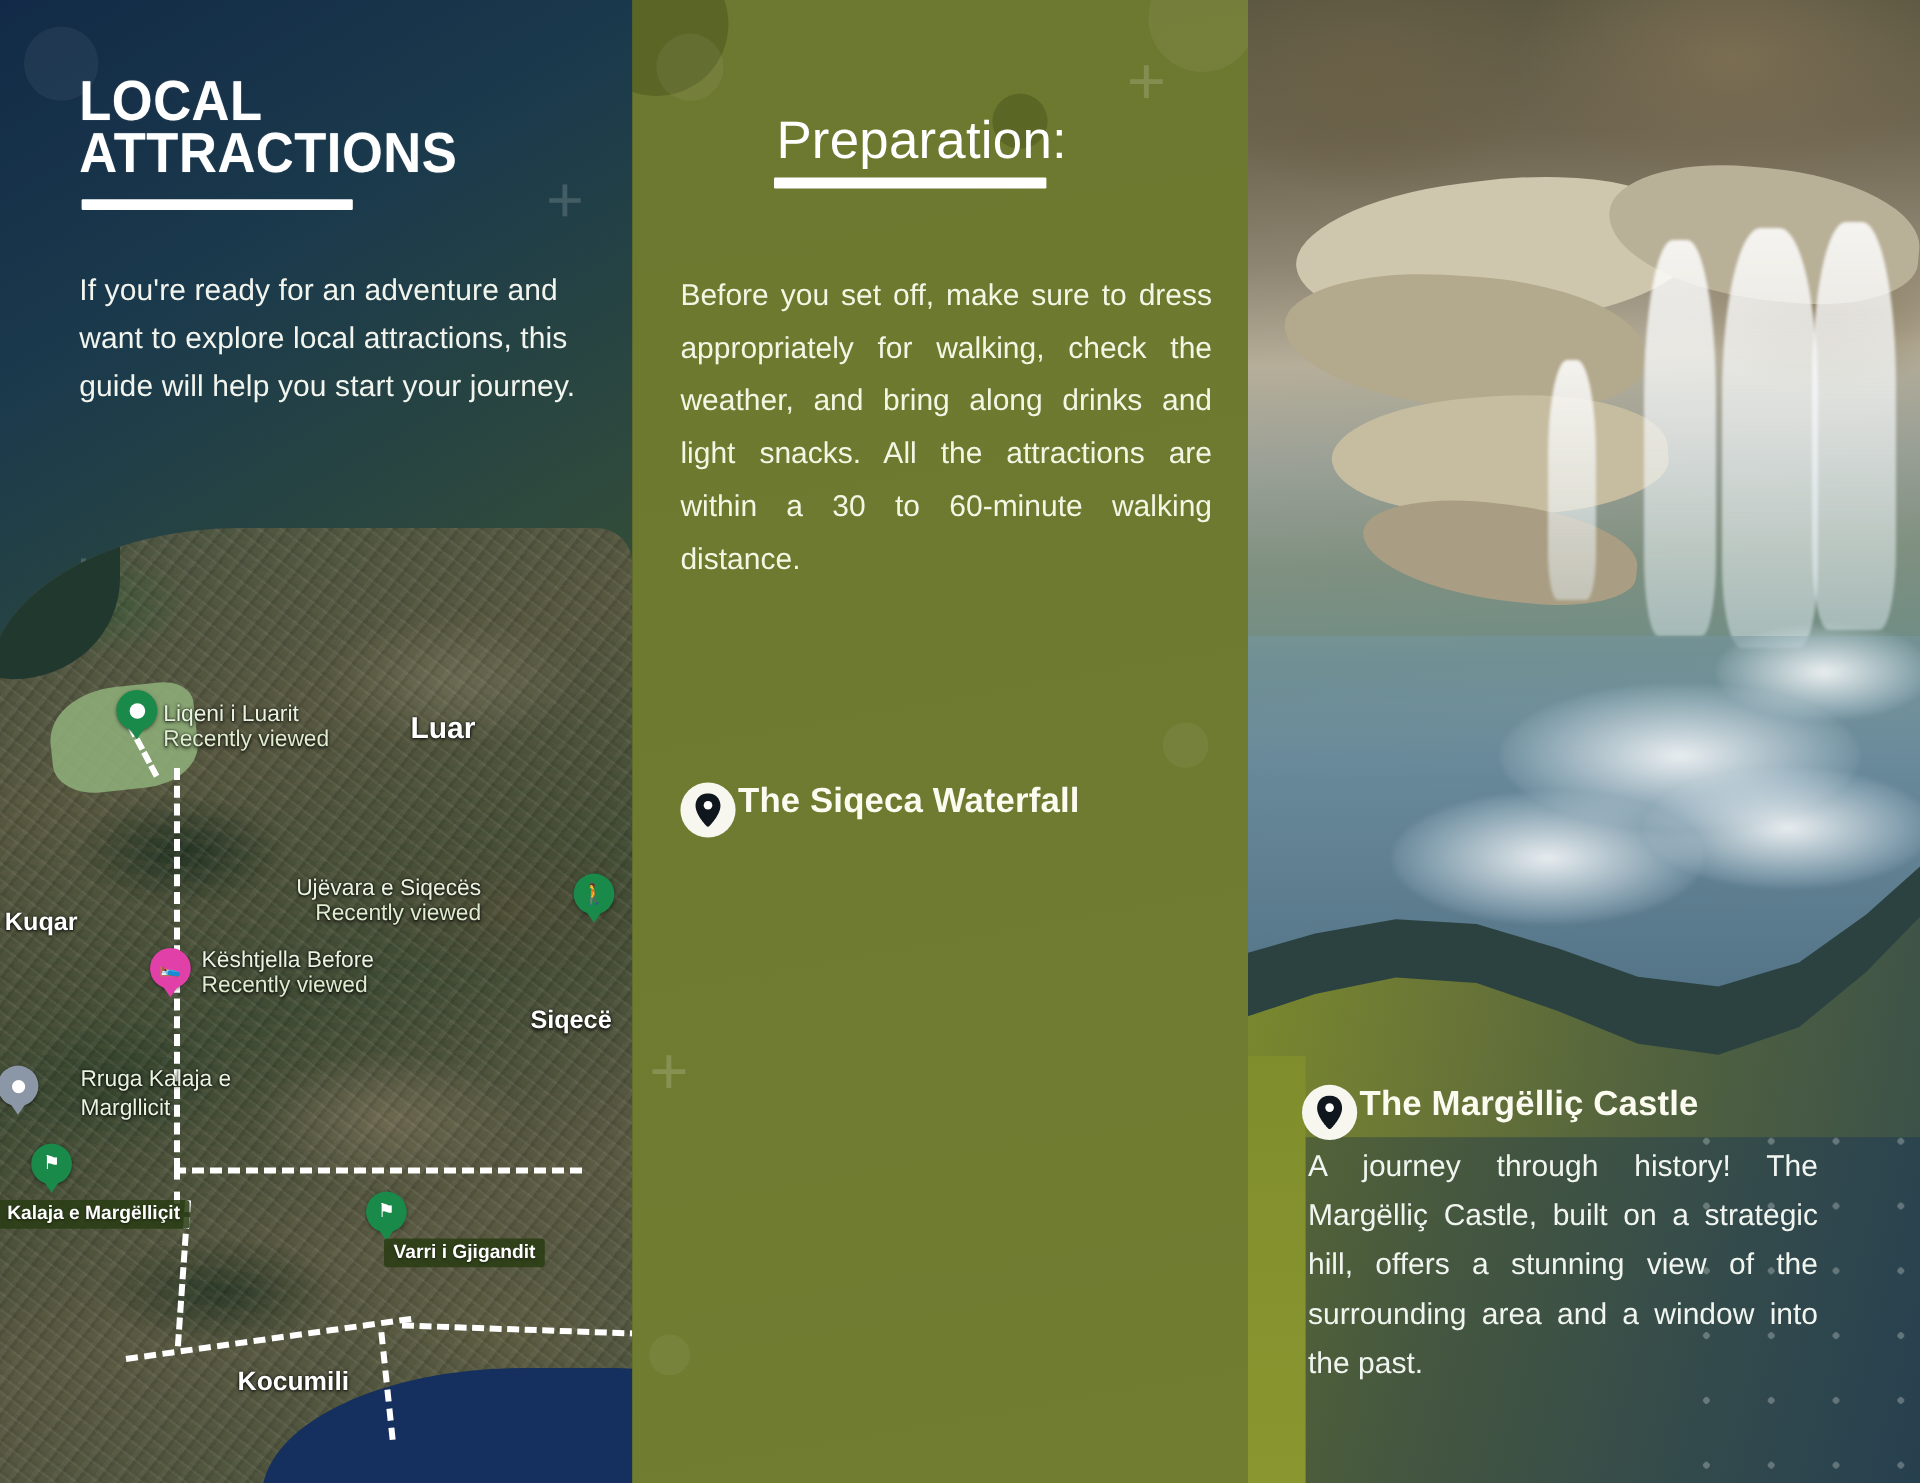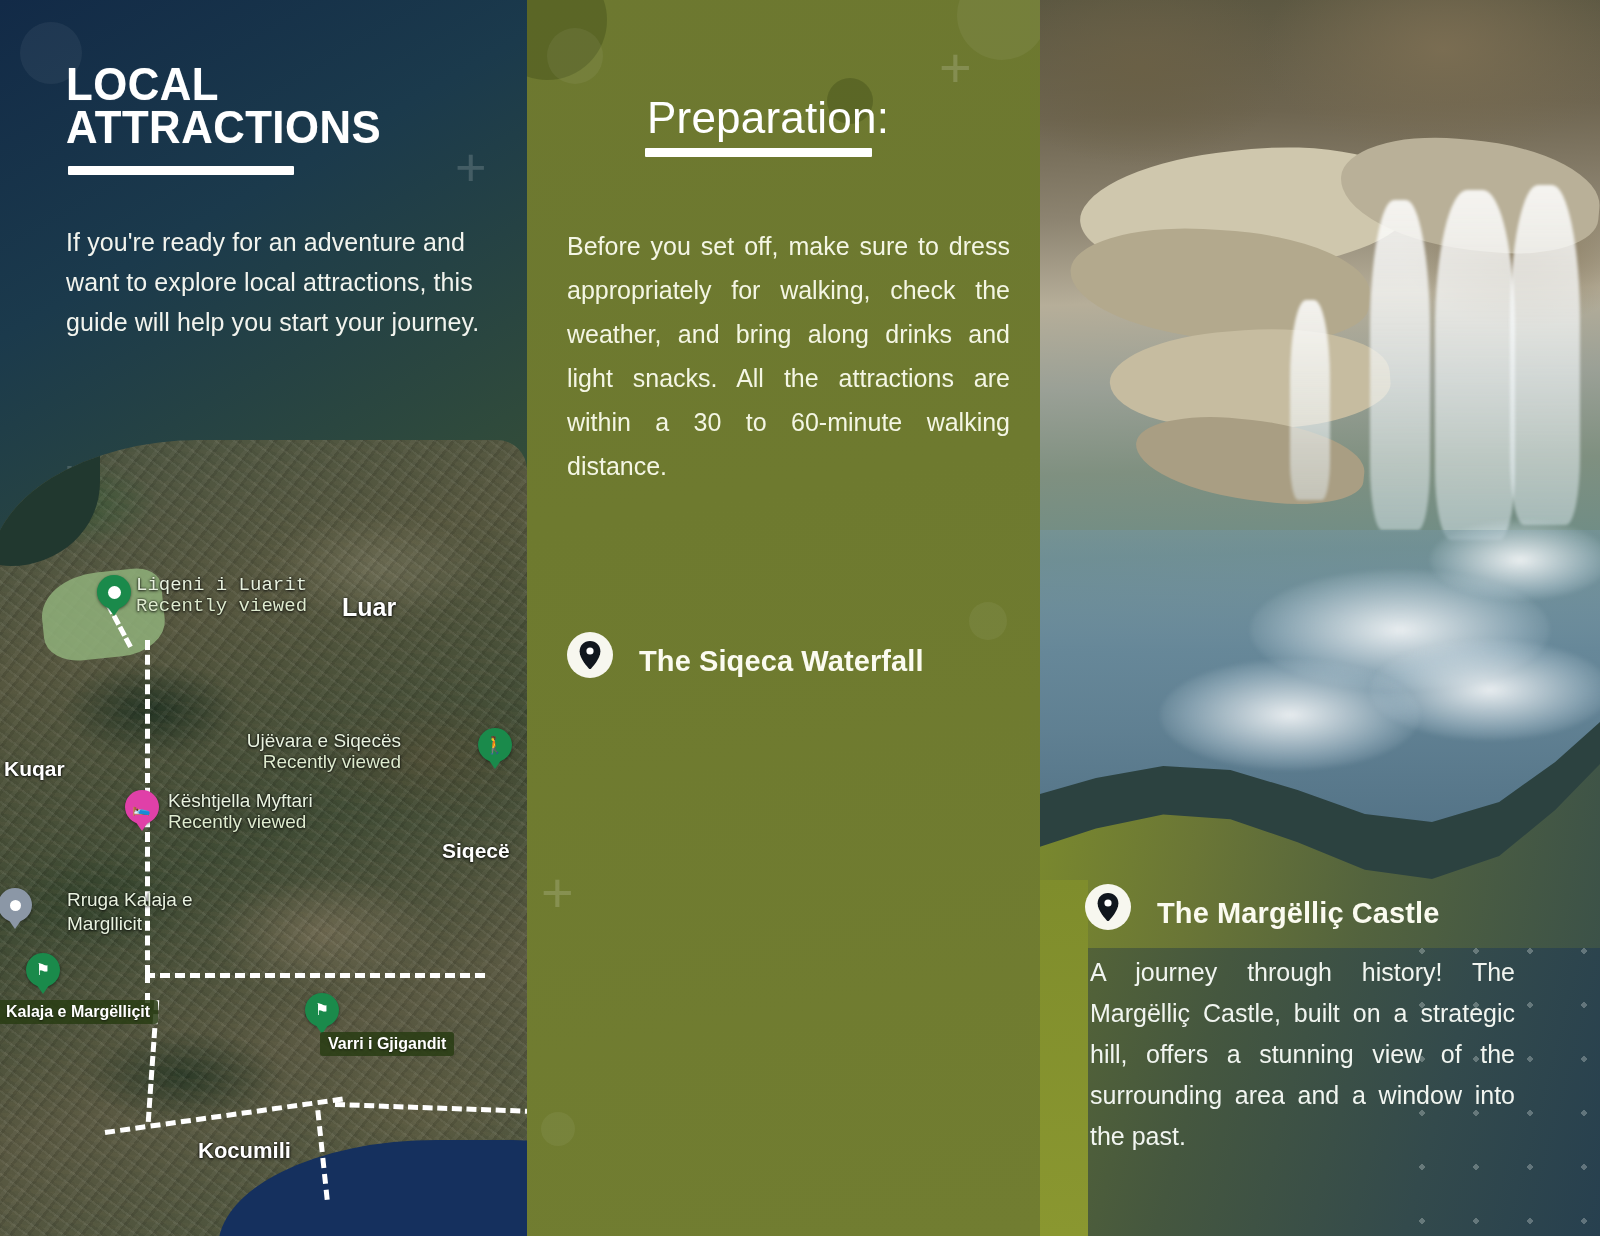--- a/index.html
+++ b/index.html
@@ -180,21 +180,21 @@
   .p2-body{
     position:absolute; left:40px; top:224px; width:443px;
     color:#f4f6e4;
     font-size:25px;
     line-height:44px;
     text-align:justify;
     text-justify:inter-word;
   }
   .poi{
     position:absolute;
-    display:flex; align-items:flex-end; gap:26px;
+    display:flex; align-items:flex-start; gap:2px;margin-top:20px;
   }
   .poi-pin{
     width:46px; height:46px; border-radius:50%;
     background:#f7f7ef;
     display:flex; align-items:center; justify-content:center;
     flex:0 0 auto;
   }
   .poi-label{
     color:#fbfbf0;
     font-size:29px;
@@ -302,21 +302,21 @@
       <div class="dash-route" style="left:155px;top:533px;width:340px;"></div>
       <div class="dash-v" style="left:155px;top:533px;height:30px;"></div>
       <div class="dash-v" style="left:160px;top:560px;height:122px;transform:rotate(4deg);"></div>
       <div class="dash-route" style="left:115px;top:690px;width:240px;transform:rotate(-8deg);"></div>
       <div class="dash-route" style="left:345px;top:662px;width:200px;transform:rotate(2deg);"></div>
       <div class="dash-v" style="left:330px;top:670px;height:90px;transform:rotate(-6deg);"></div>
 
       <div class="mk mk-green" style="left:107px;top:135px;">
         <span class="mk-dot"></span>
       </div>
-      <div class="mlabel" style="left:146px;top:135px;font-family:Liberation Mono, monospace;">
+      <div class="mlabel" style="left:146px;top:145px;">
         <span>Liqeni i Luarit</span>
         <span class="sub">Recently viewed</span>
       </div>
 
       <div class="mlabel white" style="left:352px;top:157px;font-size:25px;">Luar</div>
       <div class="mlabel white" style="left:14px;top:318px;font-size:21px;">Kuqar</div>
       <div class="mlabel white" style="left:452px;top:400px;font-size:21px;">Siqecë</div>
       <div class="mlabel white" style="left:208px;top:700px;font-size:22px;">Kocumili</div>
 
       <div class="mk mk-green" style="left:488px;top:288px;">
@@ -324,21 +324,21 @@
       </div>
       <div class="mlabel" style="left:325px;top:290px;text-align:right;transform:translateX(-100%);margin-left:86px;">
         <span>Ujëvara e Siqecës</span>
         <span class="sub">Recently viewed</span>
       </div>
 
       <div class="mk mk-pink" style="left:135px;top:350px;">
         <span class="mk-glyph" style="font-size:15px;">🛌</span>
       </div>
       <div class="mlabel" style="left:178px;top:350px;">
-        <span>Kështjella Myftari</span>
+        <span>Kështjella Before</span>
         <span class="sub">Recently viewed</span>
       </div>
 
       <div class="mk mk-grey" style="left:8px;top:448px;">
         <span class="mk-dot" style="width:11px;height:11px;"></span>
       </div>
       <div class="mlabel" style="left:48px;top:448px;white-space:normal;width:170px;line-height:24px;margin-left:29px;">Rruga Kalaja e Margllicit</div>
 
       <div class="mk mk-green" style="left:36px;top:513px;">
         <span class="mk-glyph" style="font-size:16px;">⚑</span>

